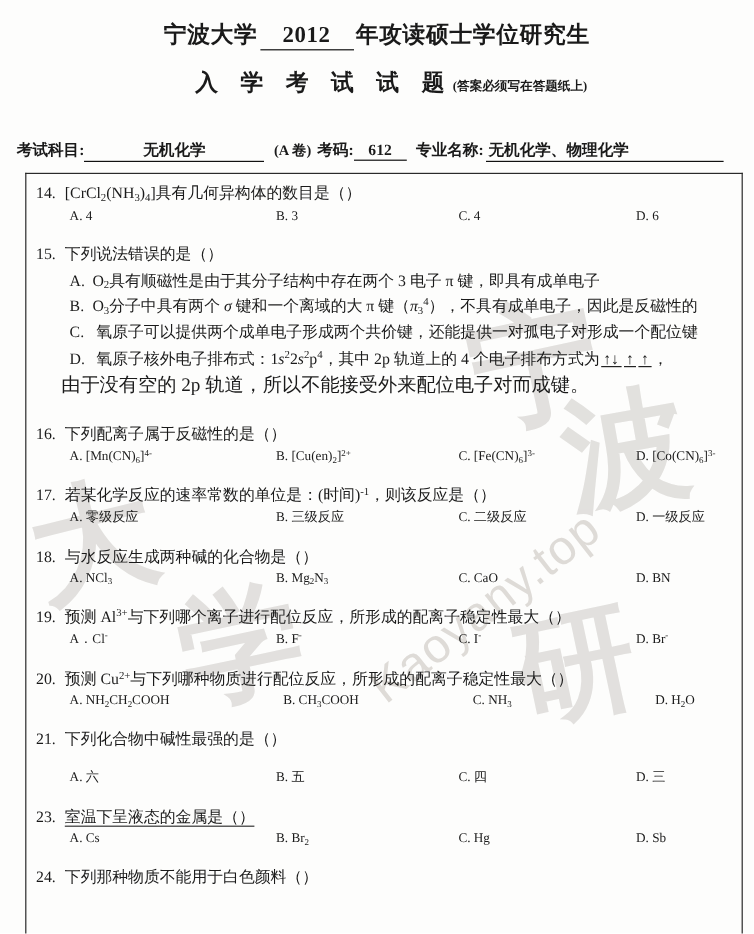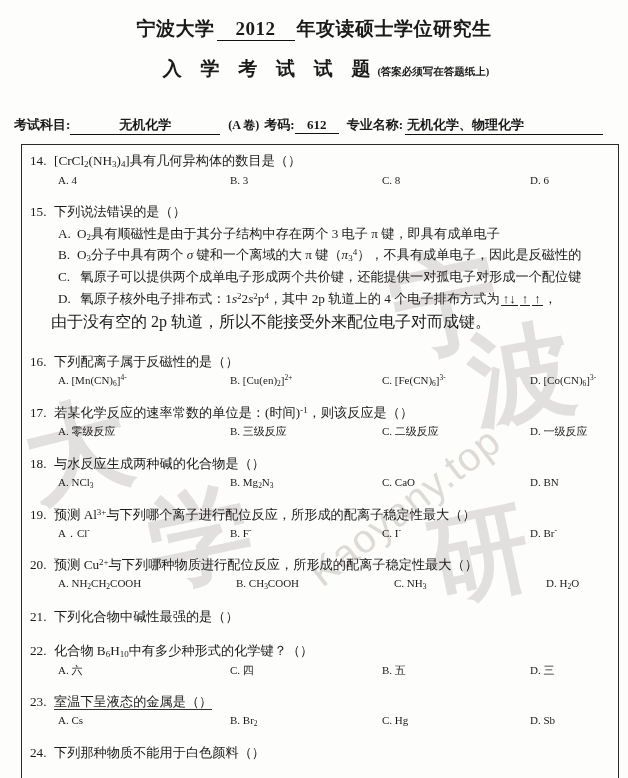--- a/index.html
+++ b/index.html
@@ -226,21 +226,21 @@
       <span class="major-lbl">专业名称:</span>
       <span class="fill major">无机化学、物理化学</span>
     </div>
 
     <div class="exam-box" id="exam-box">
         <div class="q">
           <div class="q-stem"><span class="q-num">14.</span><span class="stem-text">[CrCl<sub>2</sub>(NH<sub>3</sub>)<sub>4</sub>]具有几何异构体的数目是（）</span></div>
           <div class="opts">
             <div>A.  4</div>
             <div>B. 3</div>
-            <div>C.  8</div>
+            <div>C.  4</div>
             <div>D. 6</div>
           </div>
         </div>
         <div class="gap-md"></div>
         <div class="q">
           <div class="q-stem"><span class="q-num">15.</span><span class="stem-text">下列说法错误的是（）</span></div>
           <div class="opt-line"><span class="ol">A.</span>O<sub>2</sub>具有顺磁性是由于其分子结构中存在两个 3 电子 π 键，即具有成单电子</div>
           <div class="opt-line"><span class="ol">B.</span>O<sub>3</sub>分子中具有两个 <span class="ital">σ</span> 键和一个离域的大 π 键（<span class="ital">π</span><sub>3</sub><sup>4</sup>），不具有成单电子，因此是反磁性的</div>
           <div class="opt-line"><span class="ol">C.</span>&nbsp;氧原子可以提供两个成单电子形成两个共价键，还能提供一对孤电子对形成一个配位键</div>
           <div class="opt-line"><span class="ol">D.</span>&nbsp;氧原子核外电子排布式：1<span class="ital">s</span><sup>2</sup>2<span class="ital">s</span><sup>2</sup>p<sup>4</sup>，其中 2p 轨道上的 4 个电子排布方式为<span class="spin">↑↓</span><span class="spin">↑</span><span class="spin">↑</span>，</div>
@@ -295,25 +295,24 @@
             <div>C. NH<sub>3</sub></div>
             <div>D. H<sub>2</sub>O</div>
           </div>
         </div>
         <div class="gap-md"></div>
         <div class="q">
           <div class="q-stem"><span class="q-num">21.</span><span class="stem-text">下列化合物中碱性最强的是（）</span></div>
         </div>
         <div class="gap-md"></div>
         <div class="q">
-          <div class="q-stem"><span class="q-num">22.</span><span class="stem-text">化合物 B<sub>6</sub>H<sub>10</sub>中有多少种形式的化学键？（）</span></div>
           <div class="opts">
             <div>A.  六</div>
+            <div>B. 五</div>
             <div>C. 四</div>
-            <div>B. 五</div>
             <div>D. 三</div>
           </div>
         </div>
         <div class="gap-md"></div>
         <div class="q">
           <div class="q-stem underlined"><span class="q-num">23.</span><span class="stem-text">室温下呈液态的金属是（）</span></div>
           <div class="opts">
             <div>A.  Cs</div>
             <div>B. Br<sub>2</sub></div>
             <div>C. Hg</div>

